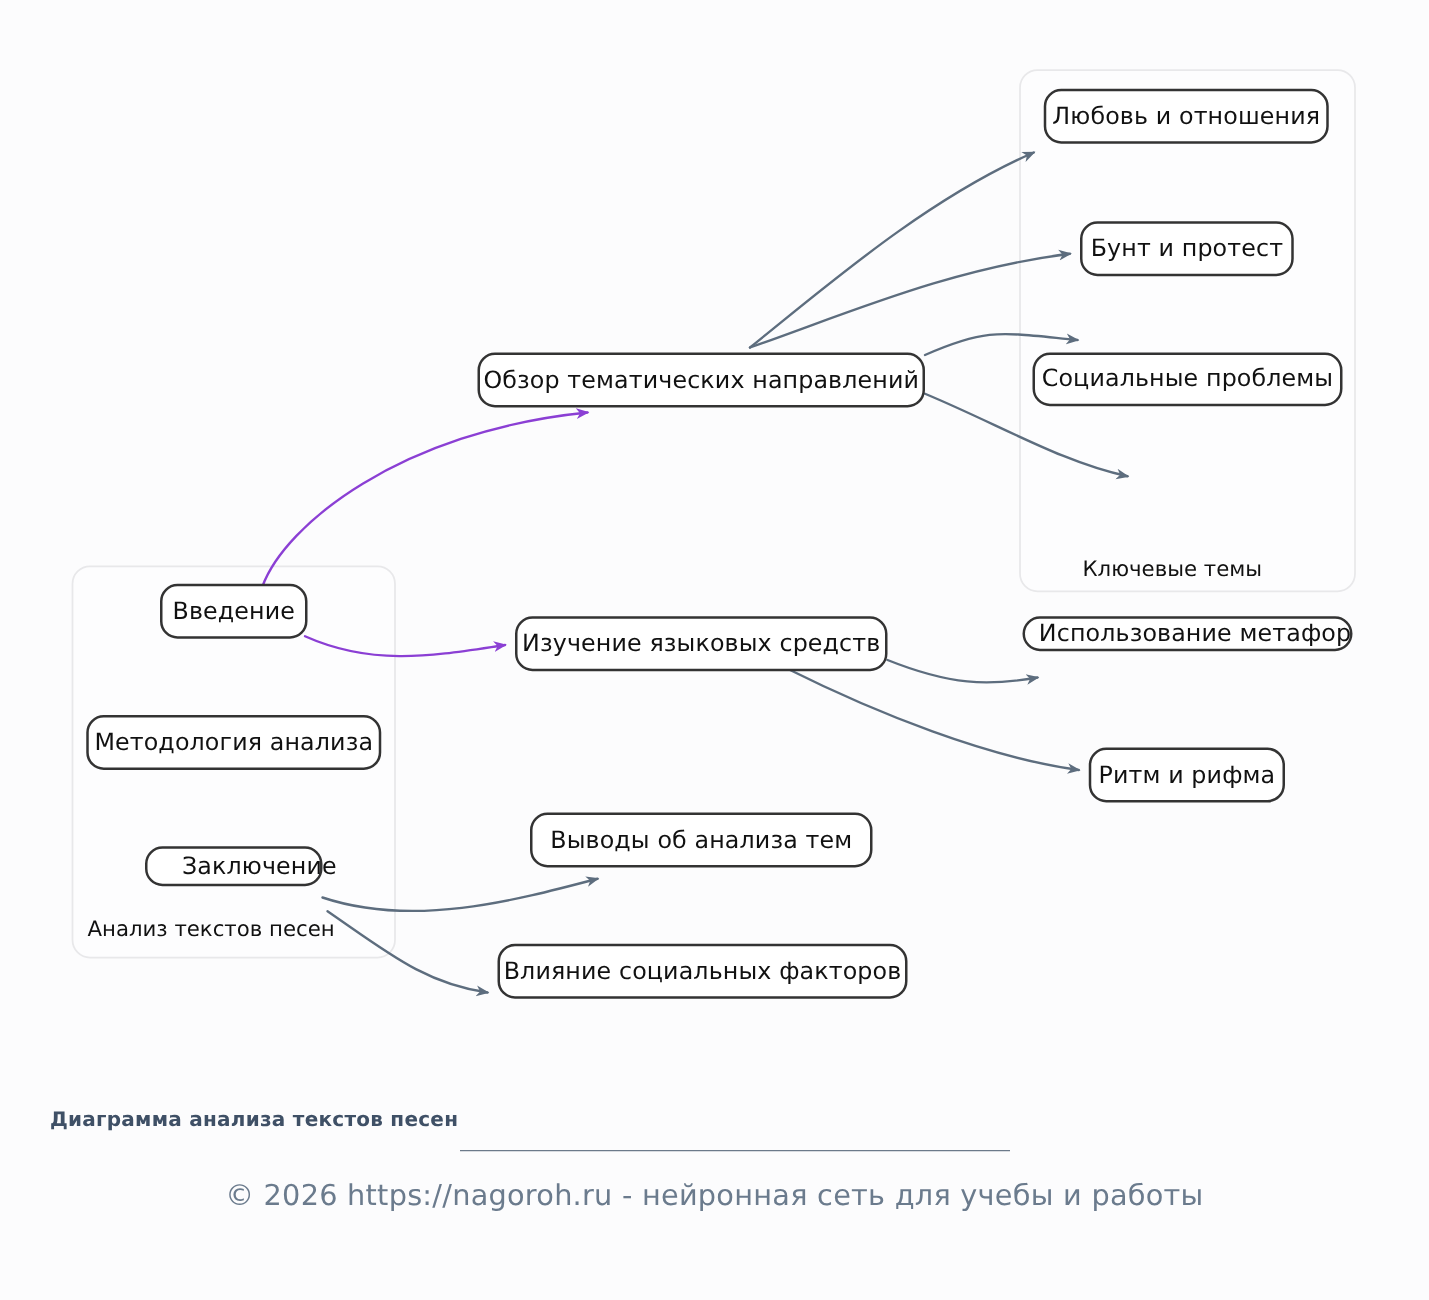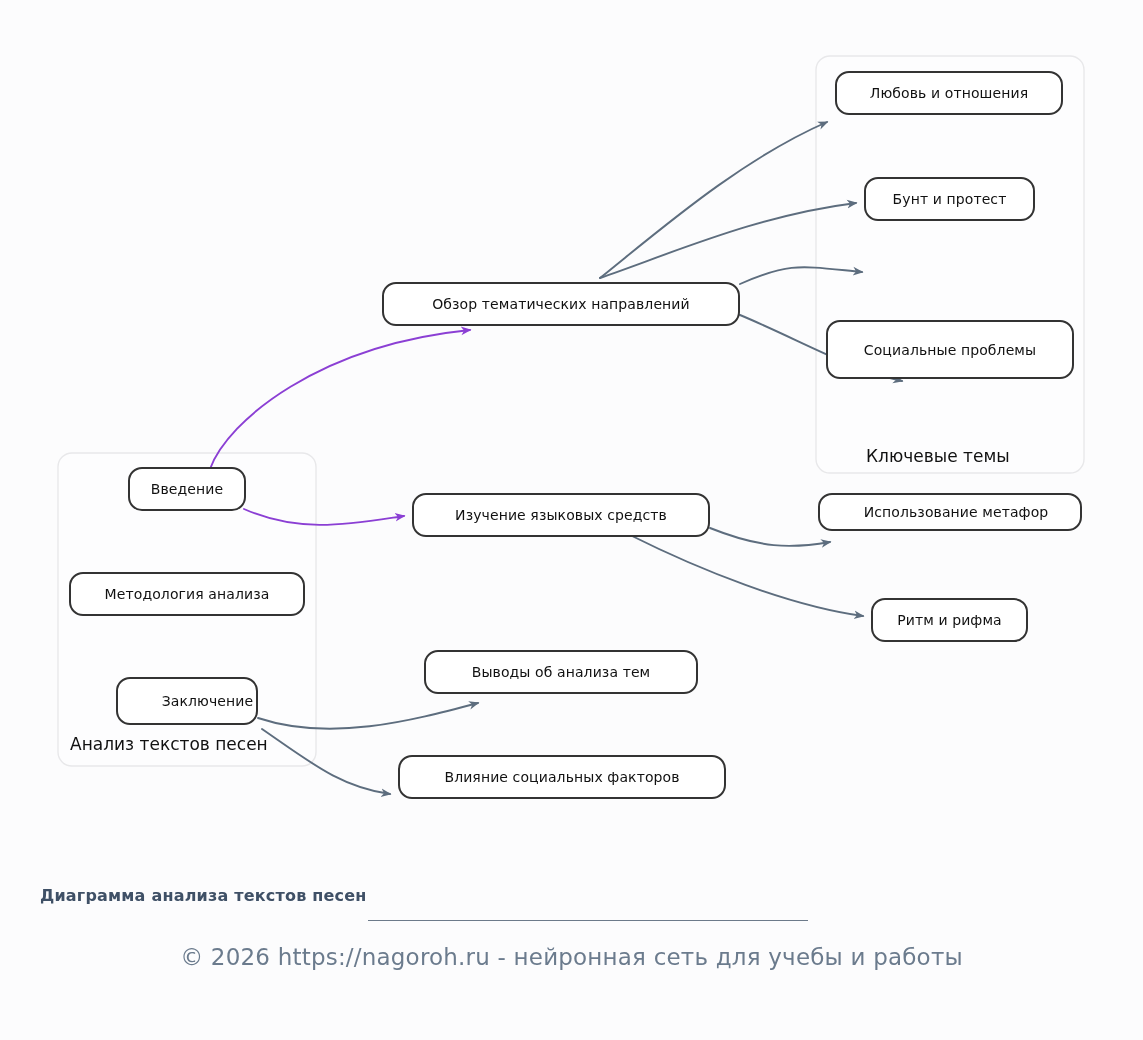--- a/index.html
+++ b/index.html
@@ -41,21 +41,21 @@
   .node {
     position: absolute;
     box-sizing: border-box;
     background: #ffffff;
     border: 2px solid #333333;
     border-radius: 14px;
     display: flex;
     align-items: center;
     justify-content: center;
     color: #111111;
-    font-size: 14px;
+    font-size: 19px;
     line-height: 1;
     white-space: nowrap;
     letter-spacing: 0.1px;
   }
   .cluster-label {
     position: absolute;
     color: #111111;
     font-size: 17px;
     white-space: nowrap;
     line-height: 1;
@@ -114,28 +114,28 @@
       <path class="edge-path" d="M 258,718 C 330,742 410,721 478,703" stroke="#5d6d7e" marker-end="url(#ah-gray)"></path>
       <path class="edge-path" d="M 262,729 C 310,762 340,787 390,794" stroke="#5d6d7e" marker-end="url(#ah-gray)"></path>
     </g>
   </svg>
 
   <div class="cluster-label" style="left:70px; top:736px;">Анализ текстов песен</div>
   <div class="cluster-label" style="left:866px; top:448px;">Ключевые темы</div>
 
   <div class="node" style="left:128px; top:467px; width:118px; height:44px;">Введение</div>
   <div class="node" style="left:69px; top:572px; width:236px; height:44px;">Методология анализа</div>
-  <div class="node" style="left:116px; top:677px; width:142px; height:48px;padding-left:41px;">Заключение</div>
+  <div class="node" style="left:116px; top:677px; width:142px; height:32px;padding-left:41px;">Заключение</div>
   <div class="node" style="left:382px; top:282px; width:358px; height:44px;">Обзор тематических направлений</div>
   <div class="node" style="left:412px; top:493px; width:298px; height:44px;">Изучение языковых средств</div>
   <div class="node" style="left:424px; top:650px; width:274px; height:44px;">Выводы об анализа тем</div>
   <div class="node" style="left:398px; top:755px; width:328px; height:44px;">Влияние социальных факторов</div>
   <div class="node" style="left:835px; top:71px; width:228px; height:44px;">Любовь и отношения</div>
   <div class="node" style="left:864px; top:177px; width:171px; height:44px;">Бунт и протест</div>
-  <div class="node" style="left:826px; top:282px; width:248px; height:59px;margin-top:38px;">Социальные проблемы</div>
-  <div class="node" style="left:818px; top:493px; width:264px; height:38px;padding-left:12px;">Использование метафор</div>
+  <div class="node" style="left:826px; top:282px; width:248px; height:43px;">Социальные проблемы</div>
+  <div class="node" style="left:818px; top:493px; width:264px; height:28px;padding-left:12px;">Использование метафор</div>
   <div class="node" style="left:871px; top:598px; width:157px; height:44px;text-align:center;">Ритм и рифма</div>
 
   <div class="footer-title" style="left:0; top:886px;">Диаграмма анализа текстов песен</div>
   <div class="footer-rule" style="left:368px; top:920px; width:440px;"></div>
   <div class="footer-credit" style="left:0; top:944px;">© 2026 https://nagoroh.ru - нейронная сеть для учебы и работы</div>
 
 </div>
 
 </body></html>

